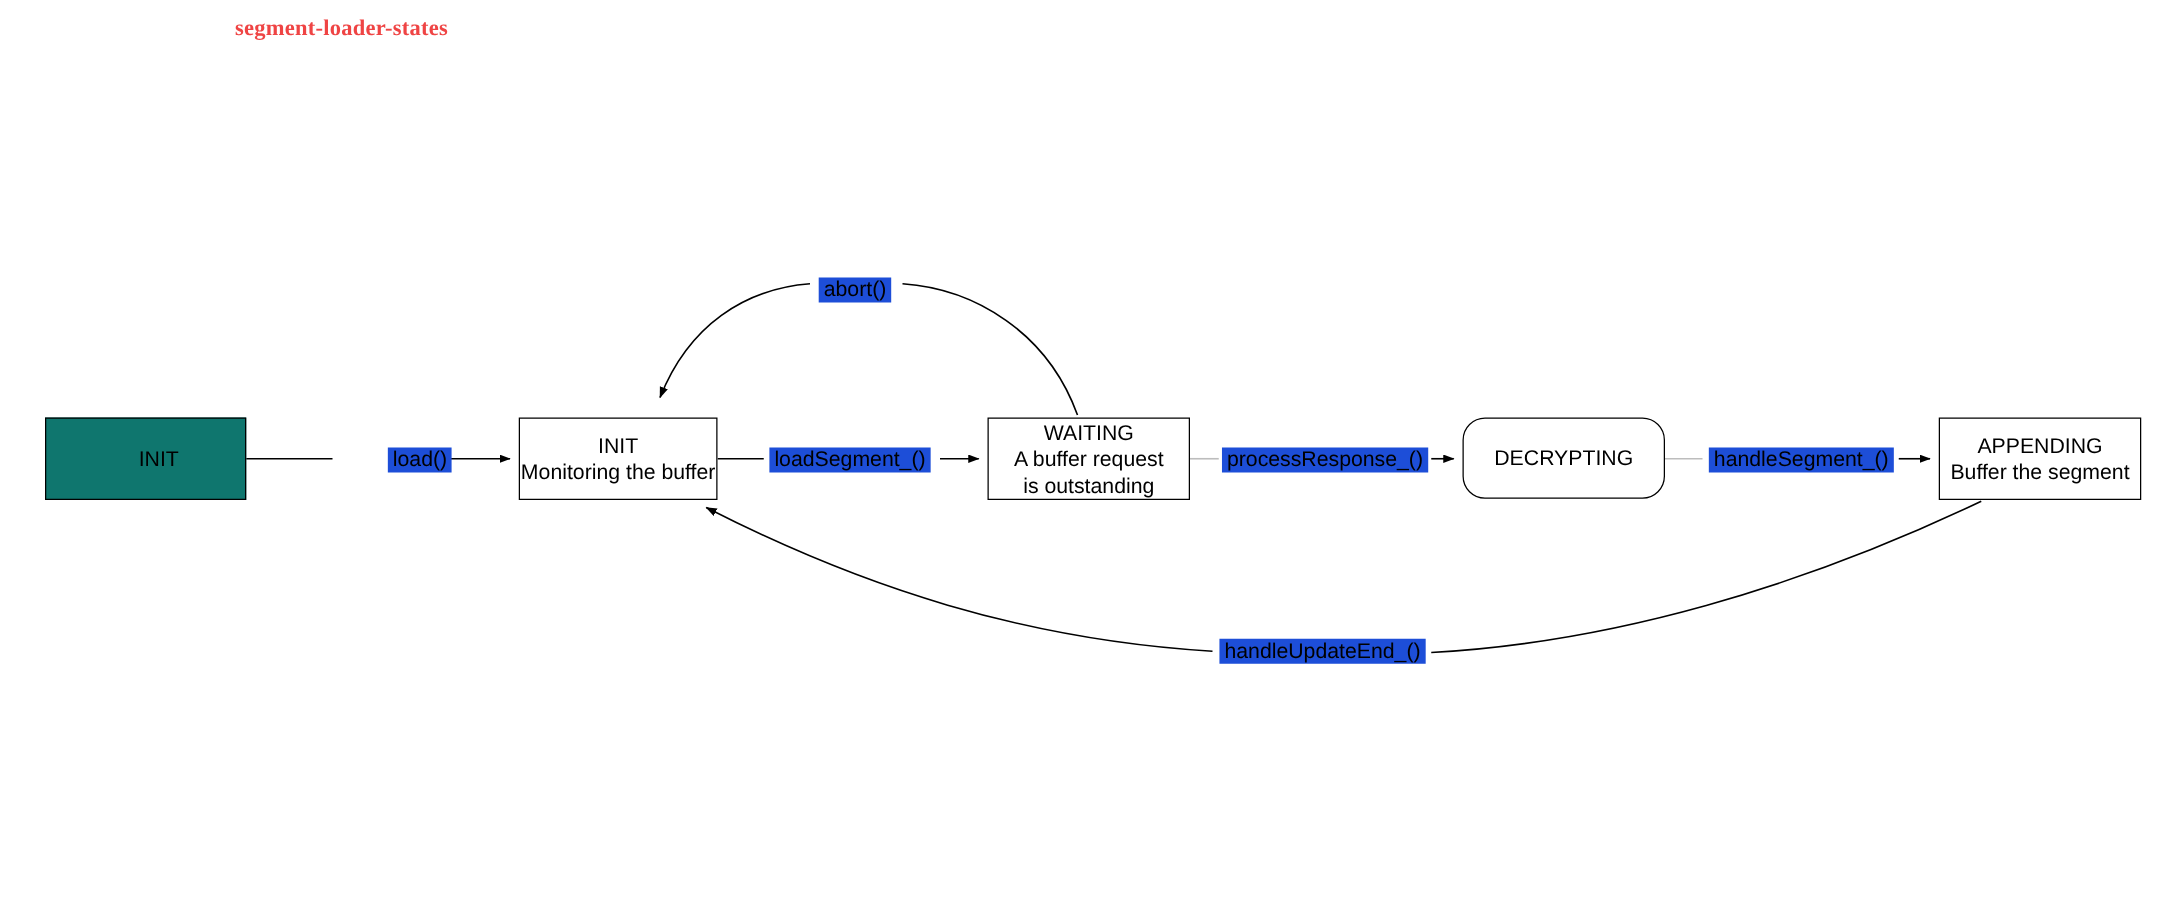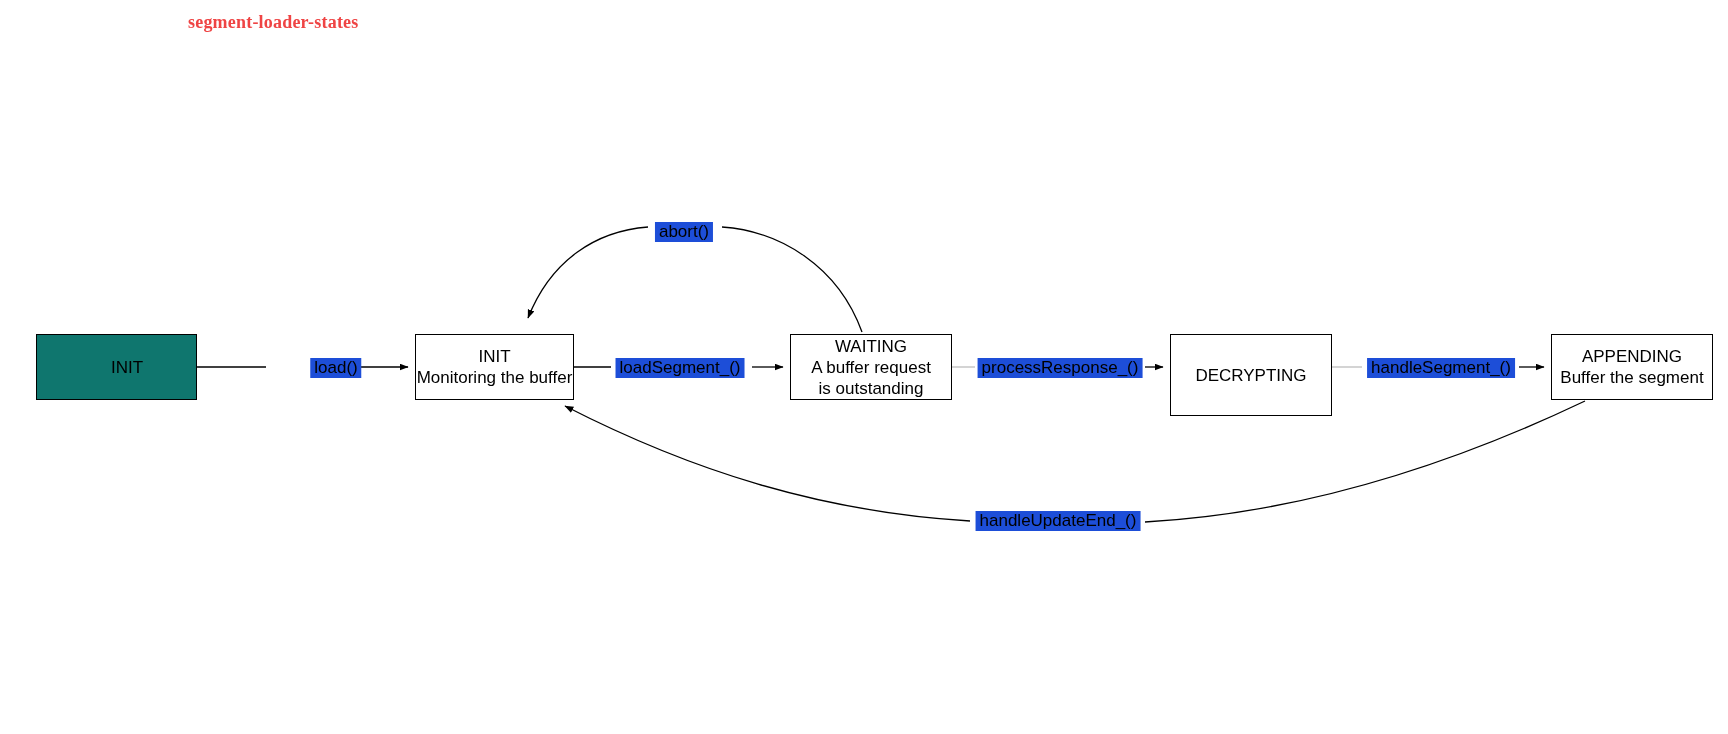--- a/index.html
+++ b/index.html
@@ -126,21 +126,21 @@
     <span class="node-title">INIT</span>
     <span class="node-desc">Monitoring the buffer</span>
   </div>
 
   <div class="node" style="left:790px; top:334px; width:162px; height:66px;">
     <span class="node-title">WAITING</span>
     <span class="node-desc">A buffer request
 is outstanding</span>
   </div>
 
-  <div class="node" style="left:1170px; top:334px; width:162px; height:82px;">
+  <div class="node" style="left:1170px; top:334px; width:162px; height:65px;border-radius:18px;">
     <span class="node-title">DECRYPTING</span>
   </div>
 
   <div class="node" style="left:1551px; top:334px; width:162px; height:66px;align-items:center;">
     <span class="node-title">APPENDING</span>
     <span class="node-desc">Buffer the segment</span>
   </div>
 
   <div class="edge-label" style="left:296px; top:368px;margin-left:40px;">load()</div>
 

